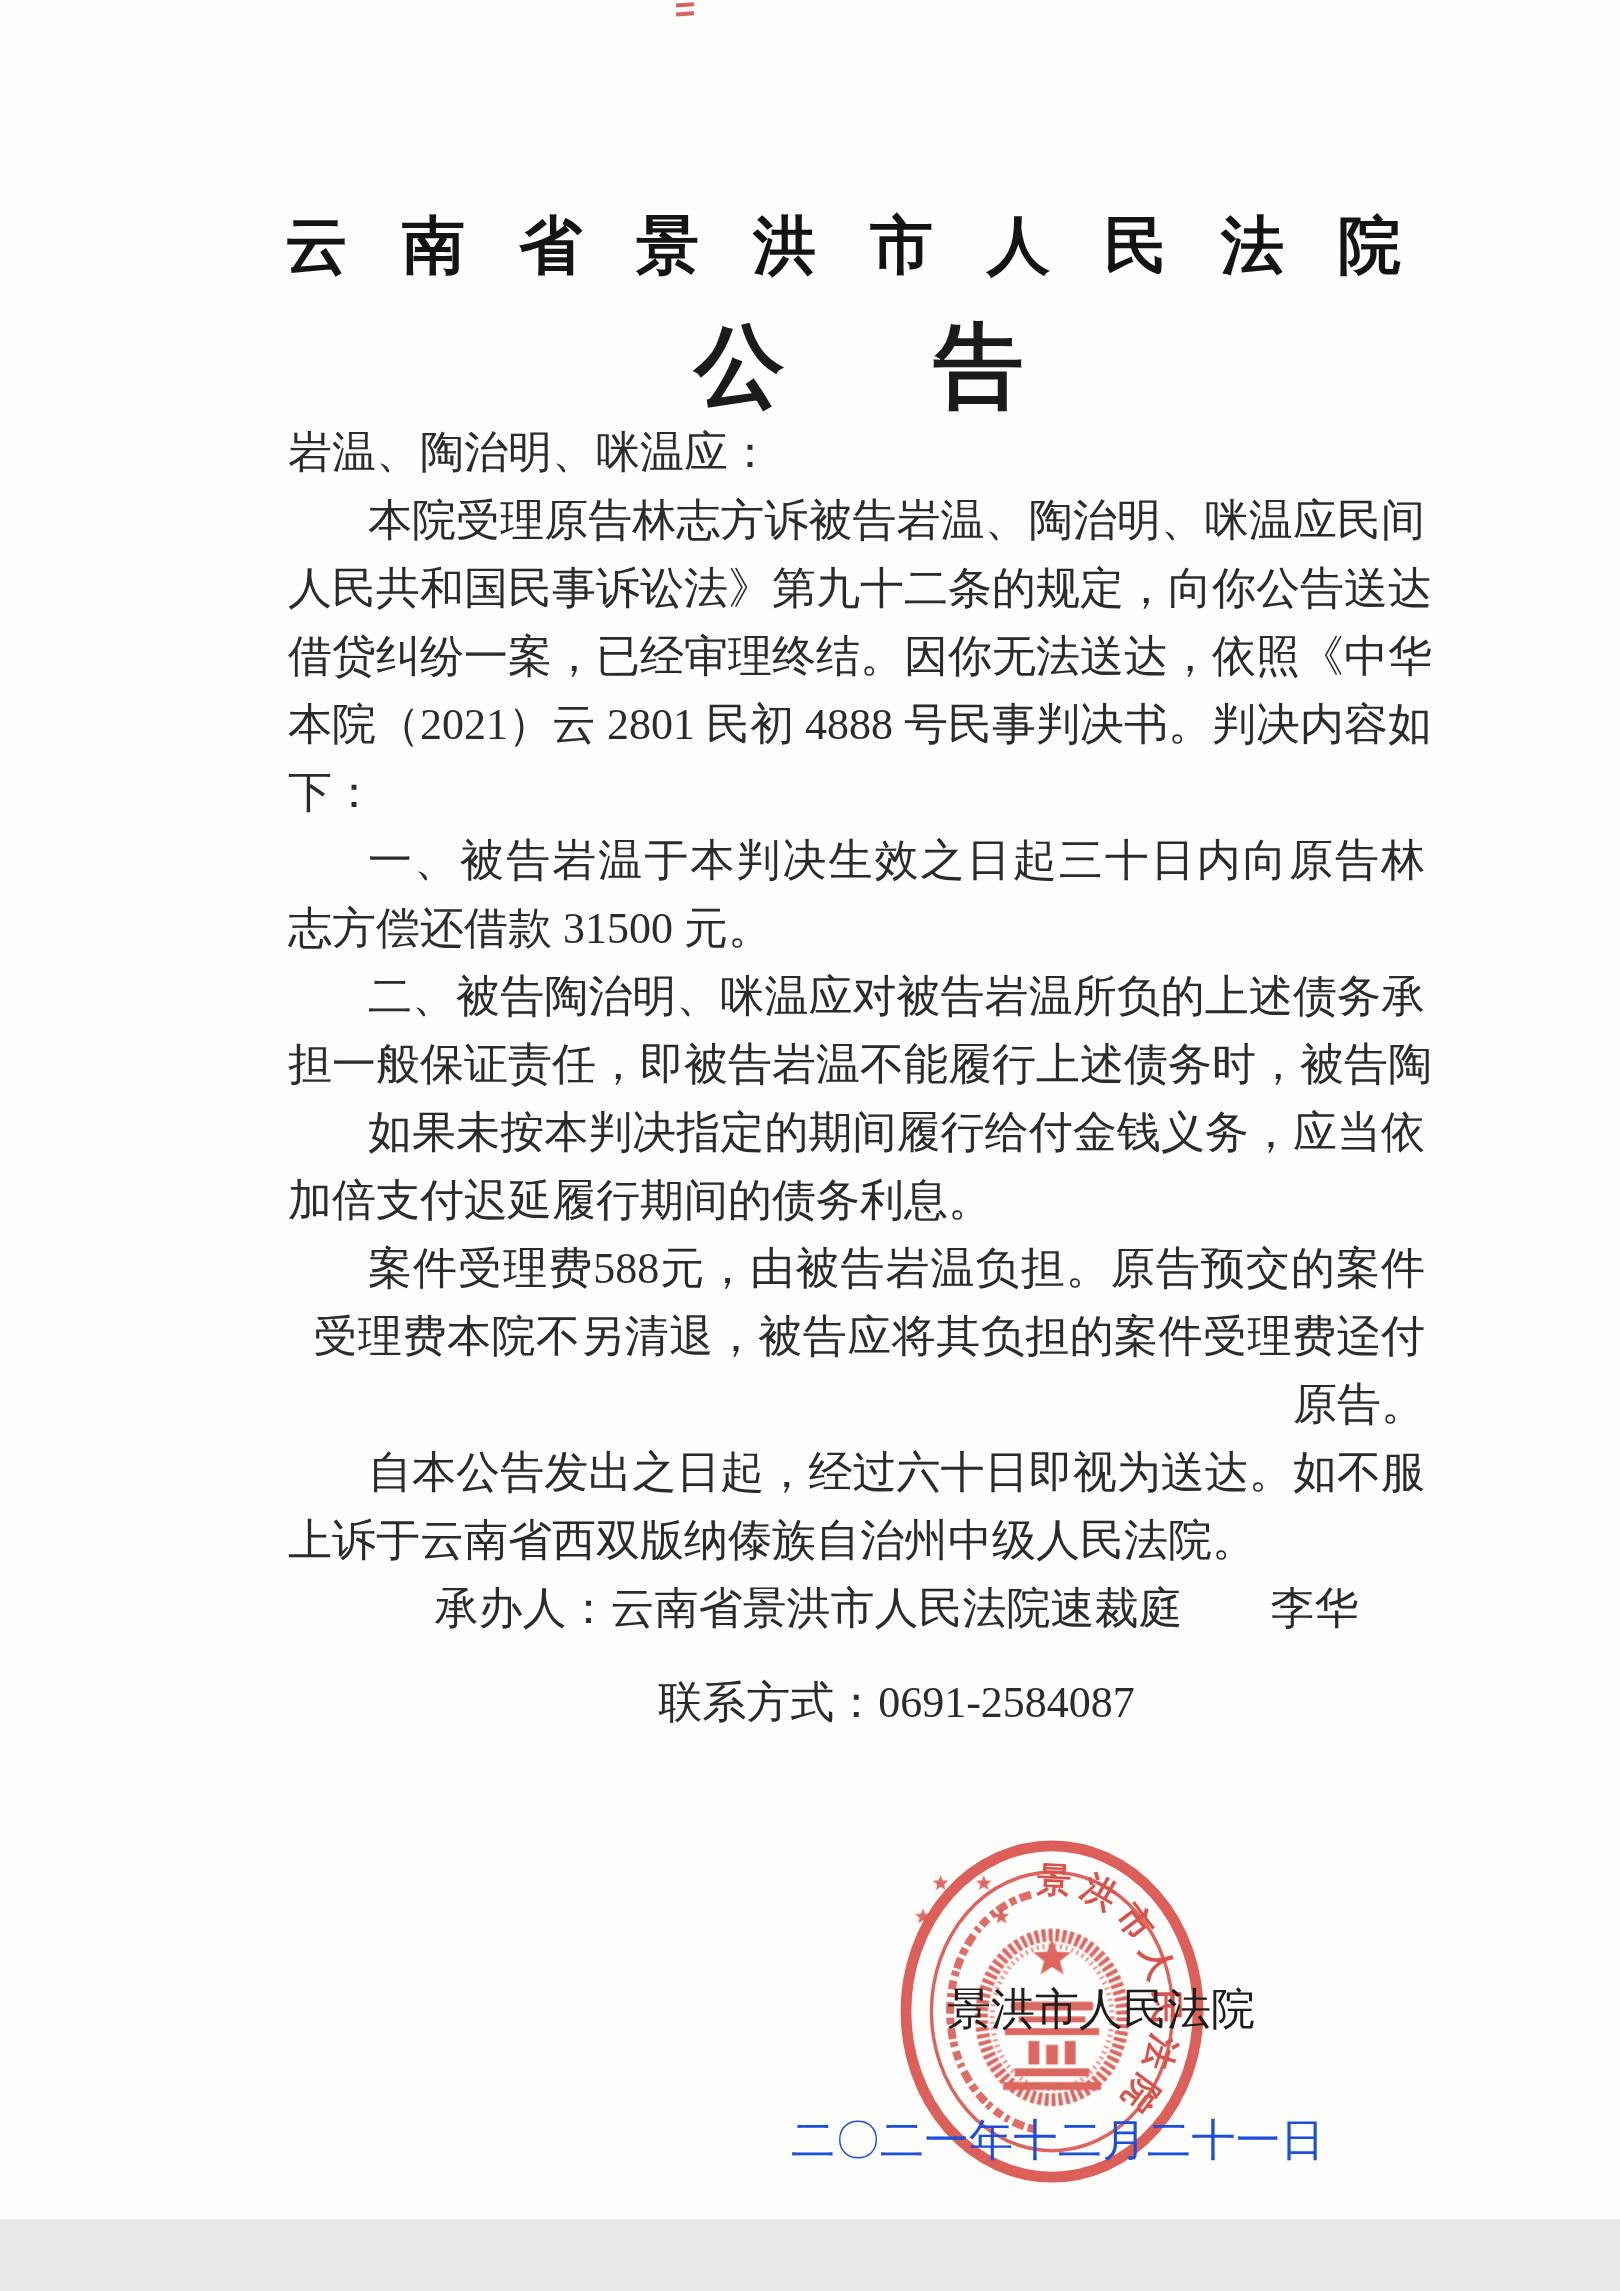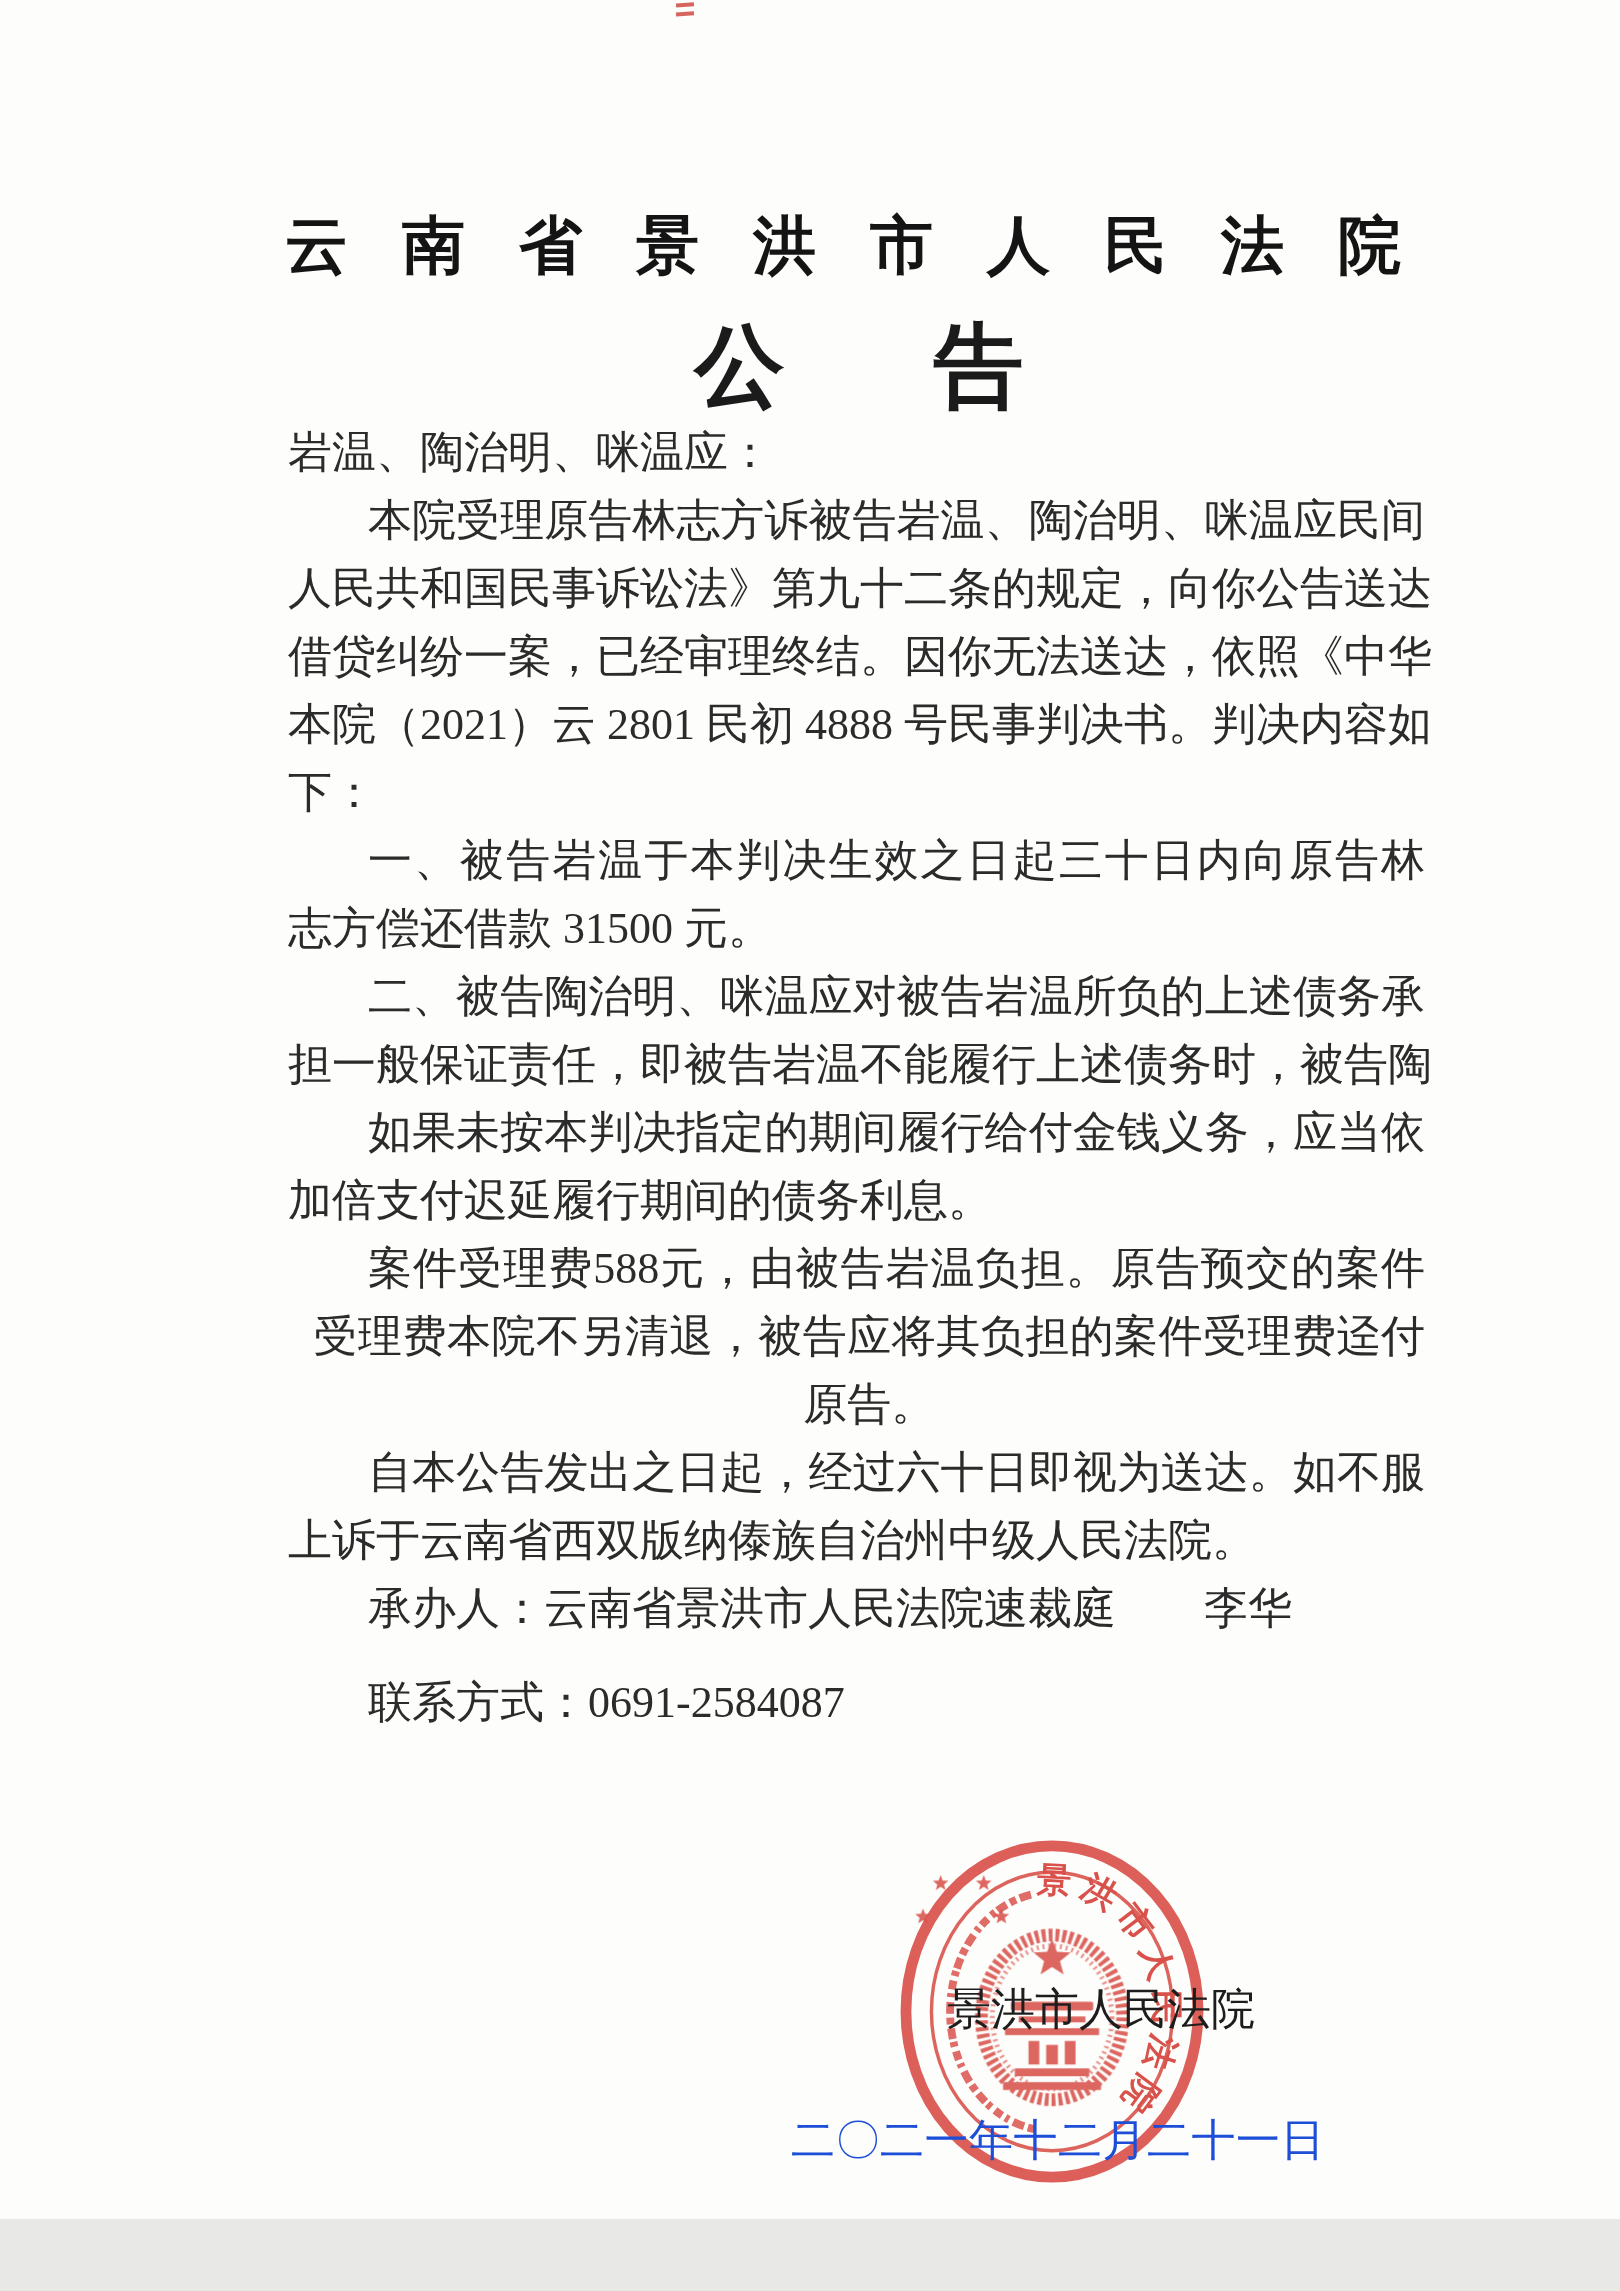--- a/index.html
+++ b/index.html
@@ -37,22 +37,22 @@
   .body-block { position:absolute; left:288px; top:419px; width:1137px; }
   .bline {
     height:68px; line-height:68px;
     font-size:44px; white-space:nowrap;
     color:#2b2b2b;
   }
   .bline.para      { text-indent:80px; text-align:justify; text-align-last:justify; }
   .bline.cont      { text-align:justify; text-align-last:justify; }
   .bline.end       { text-align:left; }
   .bline.half-cont { text-indent:25.5px; text-align:justify; text-align-last:justify; }
-  .bline.half-end  { text-indent:25.5px; text-align:center; }
-  .bline.para-end  { text-indent:80px; text-align:left; }
+  .bline.half-end  { text-indent:25.5px; text-align:right; }
+  .bline.para-end  { text-indent:80px; text-align:center; }
   .bline.gap       { margin-top:25.5px; }
 
   .seal {
     position:absolute; left:897px; top:1839px;
     width:310px; height:345px; z-index:1;
     mix-blend-mode:multiply; opacity:.93;
   }
   .seal svg { display:block; width:100%; height:100%; }
 
   .seal-overlay-name {

